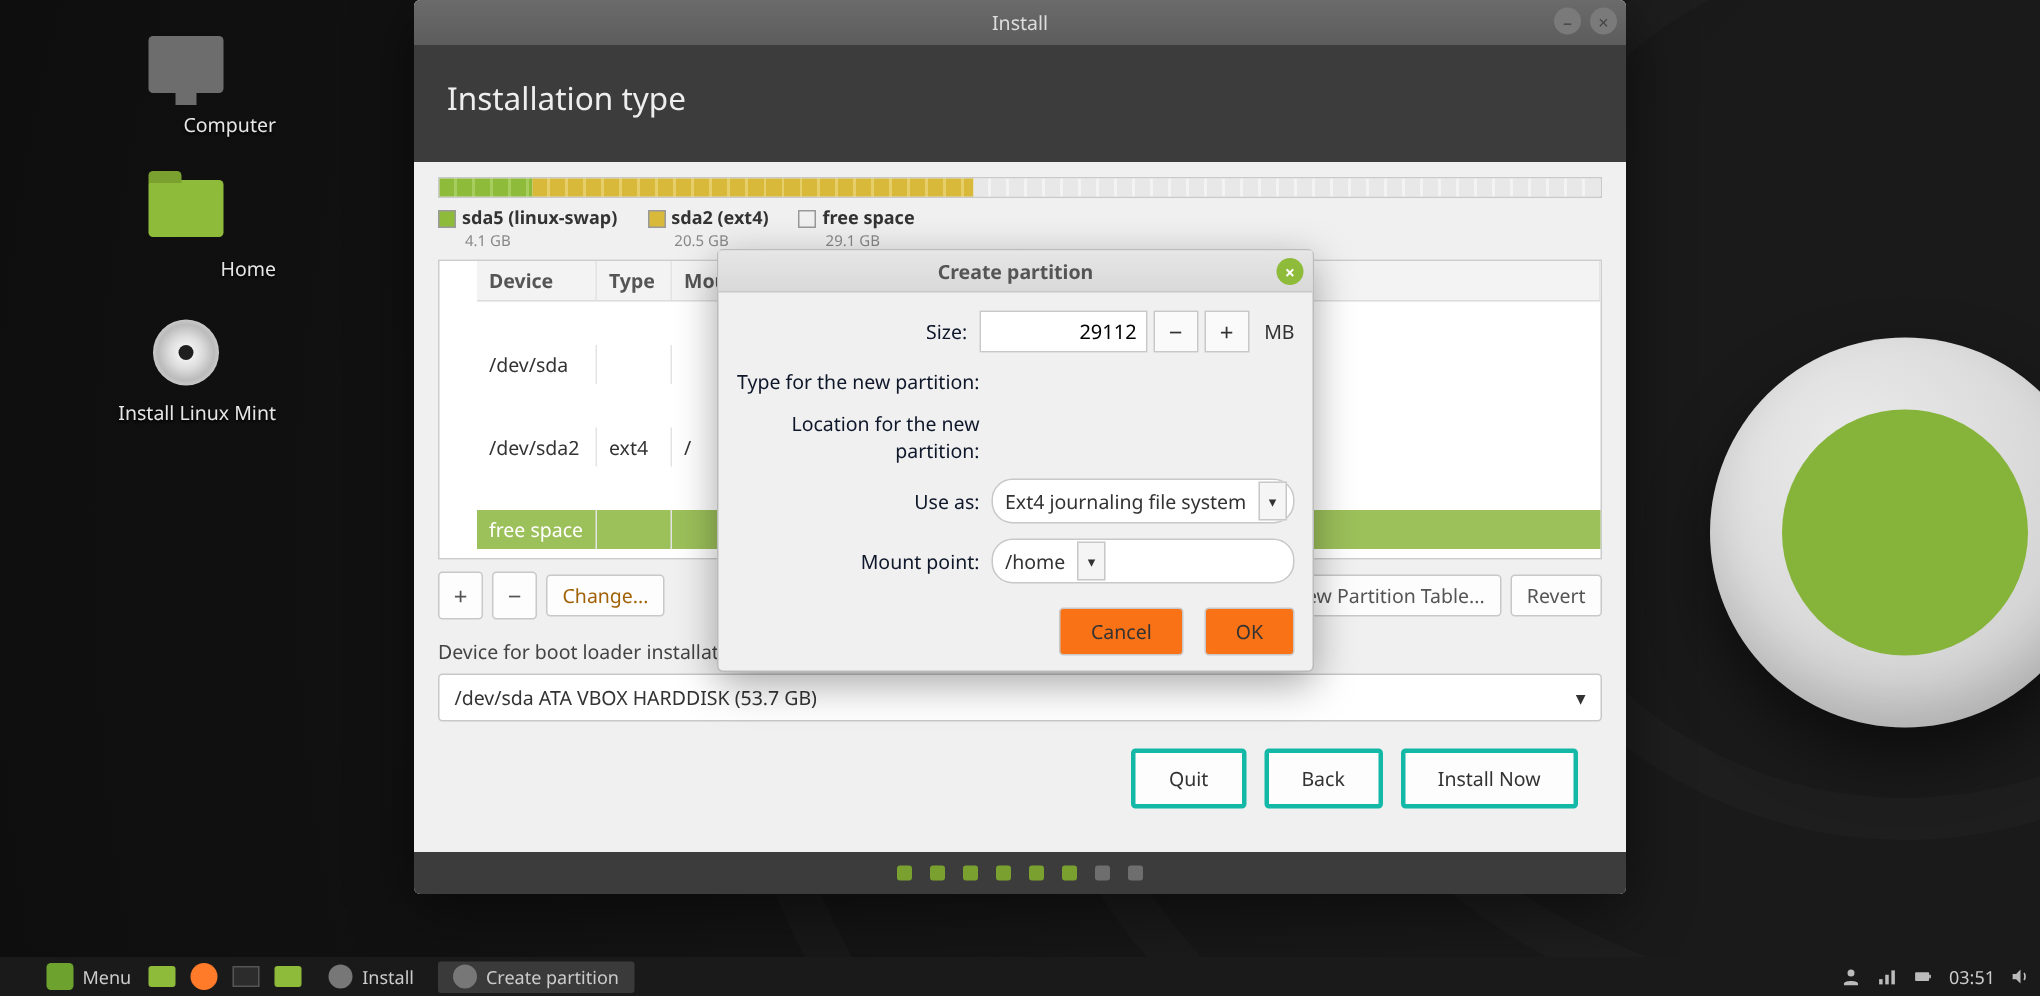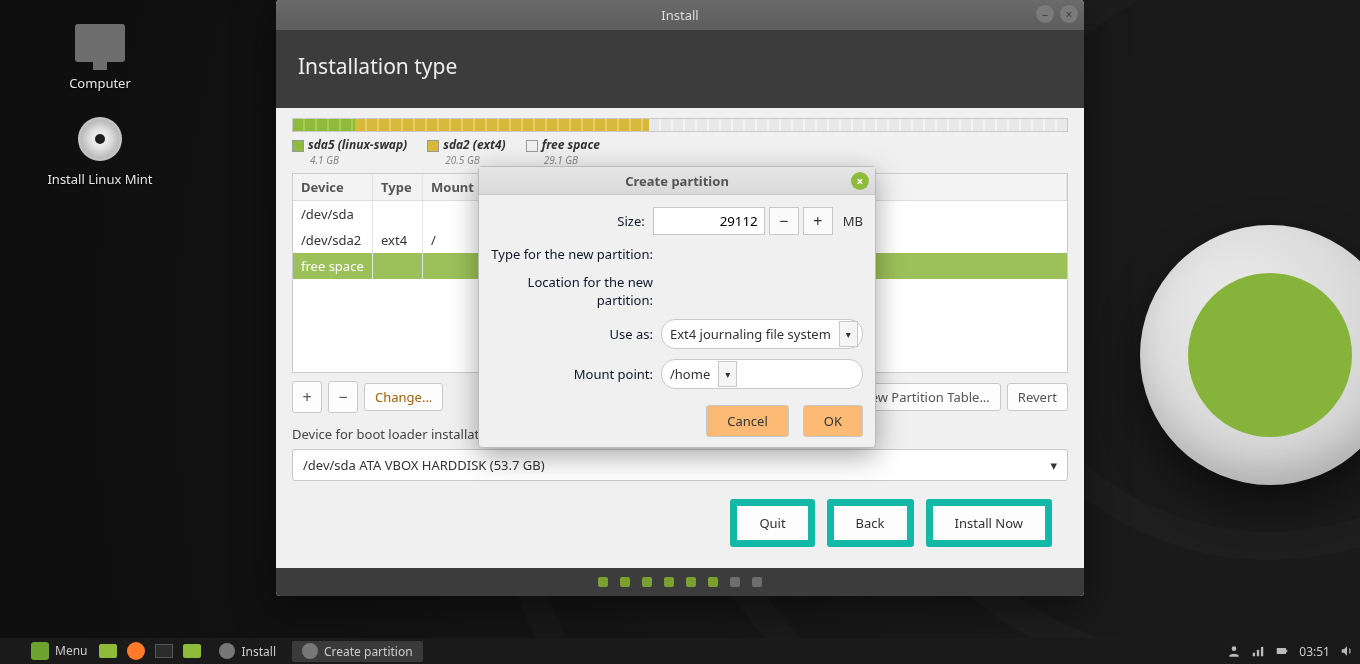--- a/index.html
+++ b/index.html
@@ -31,21 +31,21 @@
   border-radius:50%;
   box-shadow:0 20px 40px rgba(0,0,0,.5), inset 0 -18px 30px rgba(0,0,0,.12);
 }
 .logo-badge .inner{
   position:absolute; left:48px; top:48px; width:164px; height:164px;
   background:#86b43a; border-radius:50%;
 }
 
 
 .desktop-icons { position: absolute; left: 40px; top: 20px; width: 160px; }
-.dicon { width: 120px; text-align:center; color:#e6e6e6; font-size:13px; margin-bottom: 24px; cursor:pointer; }
+.dicon { width: 120px; text-align:right; color:#e6e6e6; font-size:13px; margin-bottom: 24px; cursor:pointer;margin-left:24px; }
 .dicon .glyph { width:56px; height:46px; margin:0 auto 8px; display:flex; align-items:center; justify-content:center; }
 .dicon .lbl { text-shadow:0 1px 2px #000; }
 .computer-glyph{ width:50px; height:38px; background:#6d6d6d; border-radius:3px; position:relative;}
 .computer-glyph::after{content:"";position:absolute;bottom:-8px;left:18px;width:14px;height:8px;background:#6d6d6d;}
 .folder-glyph{ width:50px; height:38px; background:#8fbb3a; border-radius:3px; position:relative;}
 .folder-glyph::before{content:"";position:absolute;top:-6px;left:0;width:22px;height:8px;background:#7aa130;border-radius:3px 3px 0 0;}
 .disc-glyph{ width:44px; height:44px; border-radius:50%; background:radial-gradient(circle,#fff 0%,#ddd 35%,#bbb 60%,#eee 100%); position:relative;}
 .disc-glyph::after{content:"";position:absolute;left:17px;top:17px;width:10px;height:10px;border-radius:50%;background:#1e1e1e;}
 
 
@@ -57,41 +57,41 @@
 .titlebar{ height:30px; background:linear-gradient(#6b6b6b,#5c5c5c); display:flex; align-items:center; justify-content:center; color:#ddd; font-size:13px; position:relative;}
 .titlebar .ctrl{ position:absolute; right:6px; top:5px; display:flex; gap:6px;}
 .titlebar .btn{ width:18px;height:18px;border-radius:50%;background:#7a7a7a;display:flex;align-items:center;justify-content:center;font-size:12px;color:#444;cursor:pointer;}
 .header{ background:#3c3c3c; color:#eee; padding:22px 22px 28px; font-size:21px; }
 .content{ flex:1; background:#f0f0f0; padding:4px 16px 0; position:relative;}
 .partition-bar{ height:14px; display:flex; border:1px solid #c9c9c9; margin:6px 0 4px; }
 .partition-bar .seg{ height:100%; }
 .seg.swap{ background:repeating-linear-gradient(90deg,#8fbb3a 0 10px,#a6cd5e 10px 12px); }
 .seg.ext4{ background:repeating-linear-gradient(90deg,#d8b93a 0 10px,#e6cf6a 10px 12px); }
 .seg.free{ background:repeating-linear-gradient(90deg,#e8e8e8 0 10px,#f3f3f3 10px 12px); }
-.legend{ display:flex; gap:20px; font-size:12px; color:#333; margin-bottom:6px;font-style:italic;}
+.legend{ display:flex; gap:20px; font-size:12px; color:#333; margin-bottom:6px;}
 .legend .item{ display:flex; flex-direction:column; }
 .legend .sw{ display:inline-block; width:12px; height:12px; border:1px solid #999; vertical-align:middle; margin-right:4px;}
 .legend .sub{ color:#888; font-size:10px; padding-left:18px;}
-.table{ background:#fff; border:1px solid #ccc; min-height:200px; }
+.table{ background:#fff; border:1px solid #ccc; min-height:200px;padding-left:25px; }
 .thead,.trow{ display:flex; font-size:13px; }
 .thead{ background:#f3f3f3; border-bottom:1px solid #ddd; color:#555; font-weight:bold;}
 .thead .cell, .trow .cell{ padding:4px 8px; border-right:1px solid #e4e4e4;}
 .c-device{width:80px}.c-type{width:50px}.c-mp{width:100px}.c-fmt{width:70px}.c-size{width:80px}.c-used{width:80px}.c-system{flex:1}
-.trow{ color:#333;}
+.trow{ color:#333;margin-top:29px;}
 .trow.sel{ background:#9cc05a; color:#fff;}
 .toolbar{ display:flex; align-items:center; margin-top:8px; gap:6px;}
 .tbtn{ border:1px solid #c8c8c8; background:#fdfdfd; padding:4px 10px; font-size:13px; border-radius:3px; color:#555; cursor:pointer;}
 .tbtn.sq{ width:30px; text-align:center; padding:4px 0; font-size:16px;}
 .tbtn.disabled{ color:#a16207; cursor:default;}
 .toolbar .spacer{ flex:1;}
 .bootlabel{ font-size:13px; color:#444; margin:12px 0 6px;}
 .bootsel{ border:1px solid #c8c8c8; background:#fff; padding:6px 10px; font-size:13px; display:flex; align-items:center; border-radius:3px;}
 .bootsel .arrow{ margin-left:auto;}
 .footer{ display:flex; justify-content:flex-end; gap:12px; padding:18px 16px 14px;}
-.footer .fbtn{ border:7px solid #14b8a6; background:#fdfdfd; padding:8px 22px; font-size:13px; border-radius:3px; cursor:pointer;}
+.footer .fbtn{ border:3px solid #14b8a6; background:#fdfdfd; padding:8px 22px; font-size:13px; border-radius:3px; cursor:pointer;}
 .dots{ height:28px; background:#3c3c3c; display:flex; align-items:center; justify-content:center; gap:12px;}
 .dot{ width:10px; height:10px; border-radius:2px; background:#7aa130;}
 .dot.inactive{ background:#6e6e6e;}
 
 
 .modal{
   position:absolute; left:478px; top:166px; width:398px;
   background:#f0f0f0; border:1px solid #bbb; box-shadow:0 8px 28px rgba(0,0,0,.35);
   border-radius:4px; z-index:30; font-size:13px; color:#333;
 }
@@ -103,30 +103,30 @@
 .mrow .field{ flex:1; display:flex; align-items:center; gap:4px;}
 .sizebox{ width:112px; border:1px solid #c8c8c8; background:#fff; padding:4px 6px; text-align:right;}
 .step{ width:30px; height:28px; border:1px solid #c8c8c8; background:#fafafa; display:flex; align-items:center; justify-content:center; cursor:pointer; font-size:16px;}
 .radio{ display:flex; align-items:center; gap:6px; margin-bottom:8px;}
 .radio .r{ width:14px; height:14px; border-radius:50%; border:2px solid #aaa; position:relative;}
 .radio .r.on{ border-color:#6da22e;}
 .radio .r.on::after{ content:""; position:absolute; left:2px; top:2px; width:6px; height:6px; border-radius:50%; background:#6da22e;}
 .select{ flex:1; border:1px solid #c8c8c8; background:#fff; padding:5px 8px; display:flex; align-items:center; border-radius:14px;}
 .select .arrow{ margin-left:auto; border:1px solid #c8c8c8; background:#f5f5f5; padding:2px 6px; font-size:10px; margin:-5px -8px -5px 8px; height:26px; display:flex; align-items:center;}
 .mbtns{ display:flex; justify-content:flex-end; gap:14px; padding-top:6px;}
-.mbtn{ border:1px solid #c8c8c8; background:#fdba74; padding:6px 20px; border-radius:3px; cursor:pointer;}
+.mbtn{ border:1px solid #c8c8c8; background:#f97316; padding:6px 20px; border-radius:3px; cursor:pointer;}
 
 
 .taskbar{
   position:absolute; left:0; right:0; bottom:0; height:26px;
   background:#1a1a1a; display:flex; align-items:center; color:#ccc; font-size:12px;
   padding:0 6px;
 }
 .taskbar .ic{ width:22px; height:20px; display:flex; align-items:center; justify-content:center; margin-right:6px; cursor:pointer;}
-.taskbar .menu{ display:flex; gap:6px; margin-right:10px; cursor:pointer;padding-left:25px;}
+.taskbar .menu{ display:flex; align-items:center; gap:6px; margin-right:10px; cursor:pointer;padding-left:25px;}
 .taskbar .mint{ width:18px; height:18px; border-radius:3px; background:#6da22e; position:relative;}
 .taskbar .task{ display:flex; align-items:center; gap:6px; padding:2px 10px; border-radius:2px; margin-right:6px; cursor:pointer;}
 .taskbar .task.active{ background:#3a3a3a;}
 .taskbar .right{ margin-left:auto; display:flex; align-items:center; gap:10px;}
 .folder-sm{ width:18px; height:14px; background:#8fbb3a; border-radius:2px;}
 .ff{ width:18px; height:18px; border-radius:50%; background:#ff7b29;}
 .term{ width:18px; height:14px; background:#2c2c2c; border:1px solid #555;}
 .files{ width:18px; height:14px; background:#8fbb3a; border-radius:2px;}
 .gear{ width:16px; height:16px; border-radius:50%; background:#777;}
 svg{display:block}
@@ -143,20 +143,26 @@
       <div class="inner"></div>
     </div>
 </div>
 
 <div class="desktop-icons">
   <div class="dicon">
     <div class="glyph">
         <div class="computer-glyph"></div>
       </div>
     <div class="lbl">Computer</div>
+  </div>
+  <div class="dicon">
+    <div class="glyph">
+        <div class="folder-glyph"></div>
+      </div>
+    <div class="lbl">Home</div>
   </div>
   <div class="dicon">
     <div class="glyph">
         <div class="disc-glyph"></div>
       </div>
     <div class="lbl">Install Linux Mint</div>
   </div>
 </div>
 
 <div class="window">

